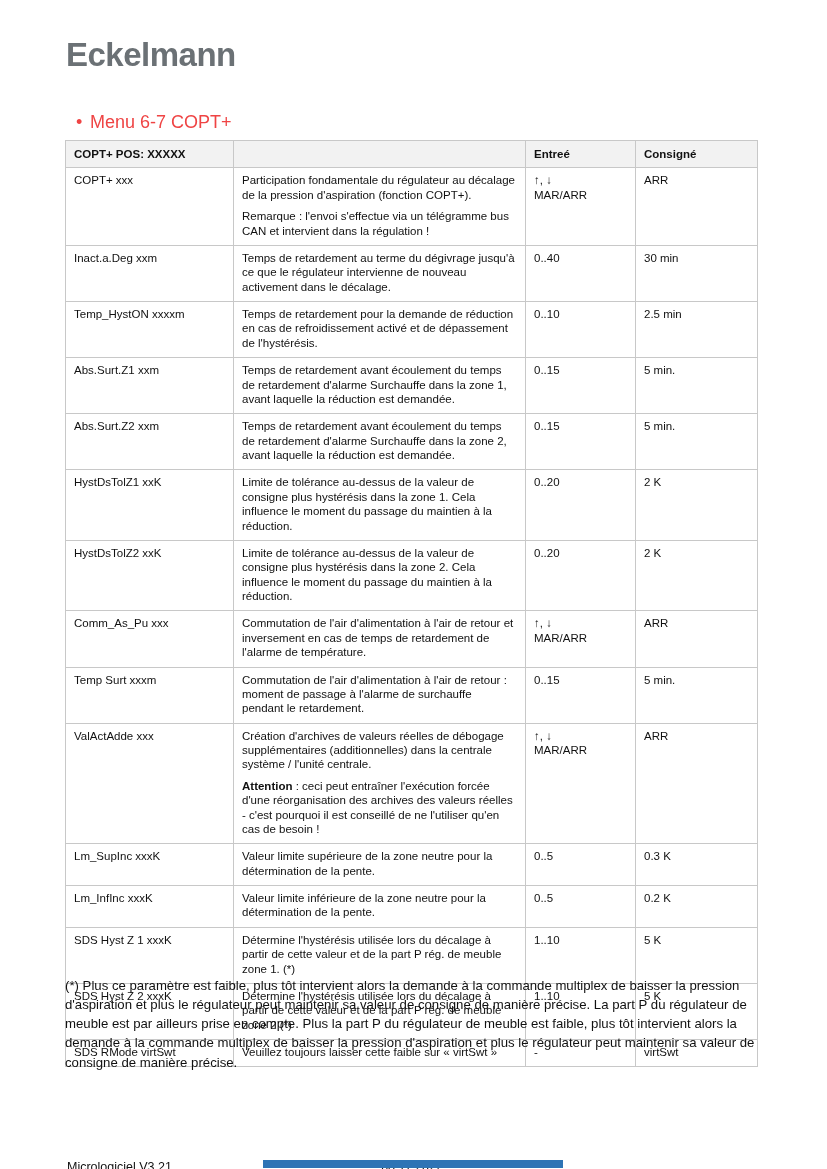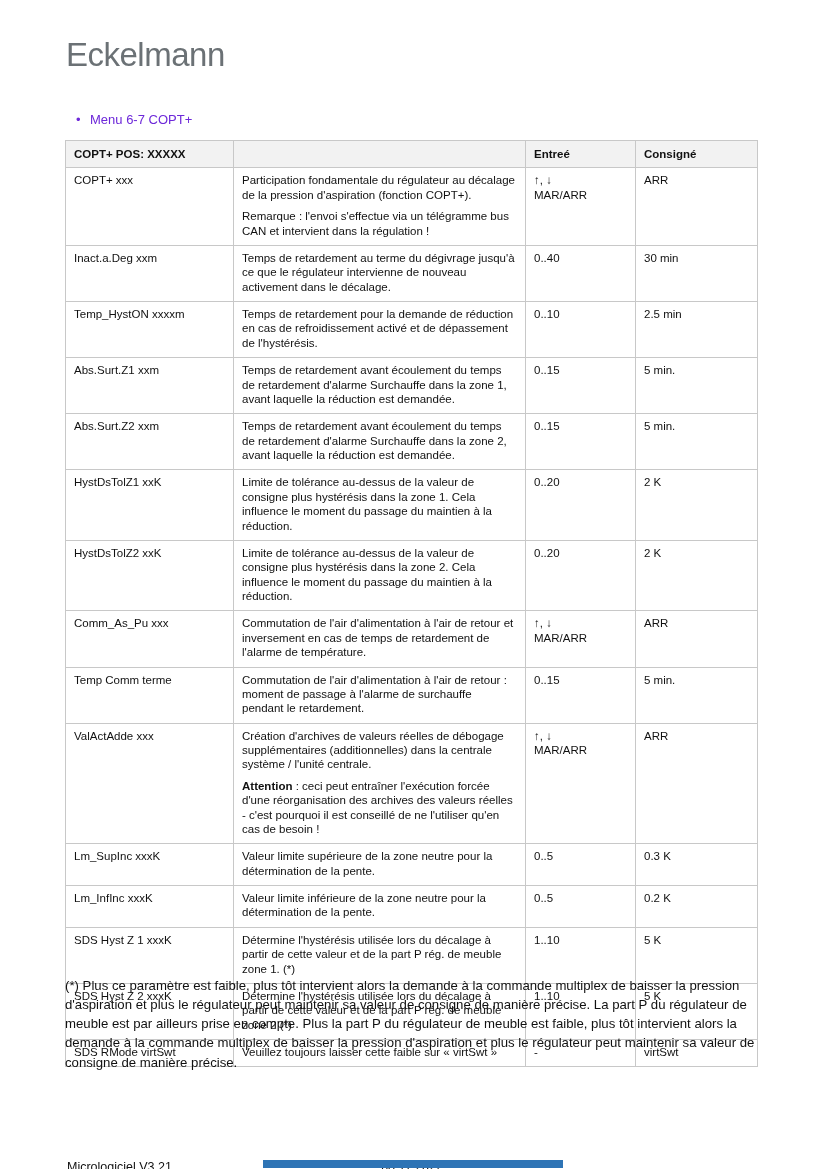--- a/index.html
+++ b/index.html
@@ -7,27 +7,27 @@
     width: 827px; height: 1169px;
     font-family: "Liberation Sans", sans-serif;
     color: #1a1a1a;
     position: relative;
     overflow: hidden;
   }
   .page { position: absolute; inset: 0; background: #fff; }
 
   .logo {
     position: absolute; left: 66px; top: 36px;
-    font-size: 33px; font-weight: normal; color: #6b7175;
+    font-size: 33px; font-weight: bold; color: #6b7175;
     letter-spacing: -0.5px;
   }
 
   .menu-line {
     position: absolute; left: 76px; top: 112px;
-    font-size: 13px; color: #6d28d9;
+    font-size: 18px; color: #ef4444;
   }
   .menu-line .bullet { display:inline-block; width: 14px; }
 
   table.param-table {
     position: absolute; left: 65px; top: 140px;
     width: 692px;
     border-collapse: collapse;
     table-layout: fixed;
     font-size: 11.5px; line-height: 1.25;
     color: #111;
@@ -174,21 +174,21 @@
           <td>
             <p>Commutation de l'air d'alimentation à l'air de retour et inversement en cas de temps de retardement de l'alarme de température.</p>
           </td>
           <td>
             <div class="entry-line">↑, ↓</div>
             <div class="entry-line">MAR/ARR</div>
           </td>
           <td>ARR</td>
         </tr>
         <tr>
-          <td>Temp Comm terme</td>
+          <td>Temp Surt xxxm</td>
           <td>
             <p>Commutation de l'air d'alimentation à l'air de retour : moment de passage à l'alarme de surchauffe pendant le retardement.</p>
           </td>
           <td>
             <div class="entry-line">0..15</div>
           </td>
           <td>5 min.</td>
         </tr>
         <tr>
           <td>ValActAdde xxx</td>

